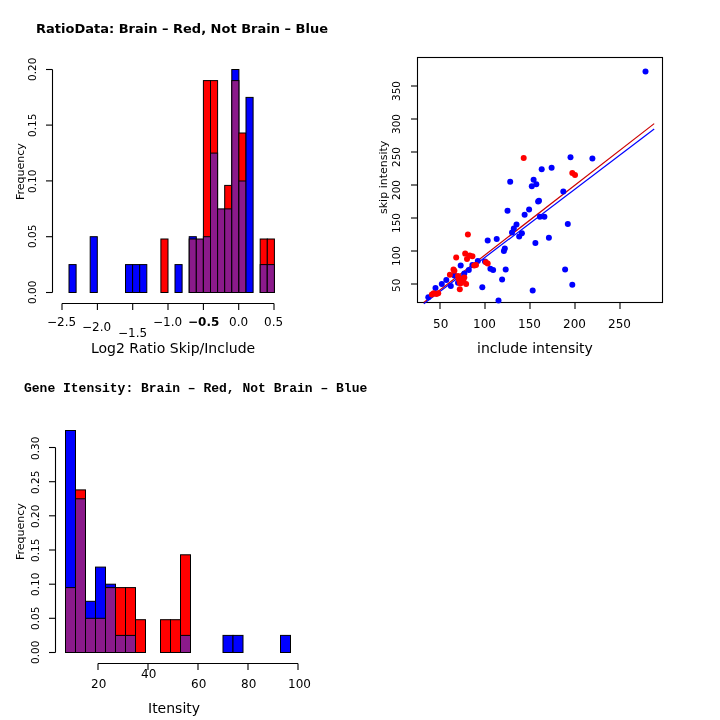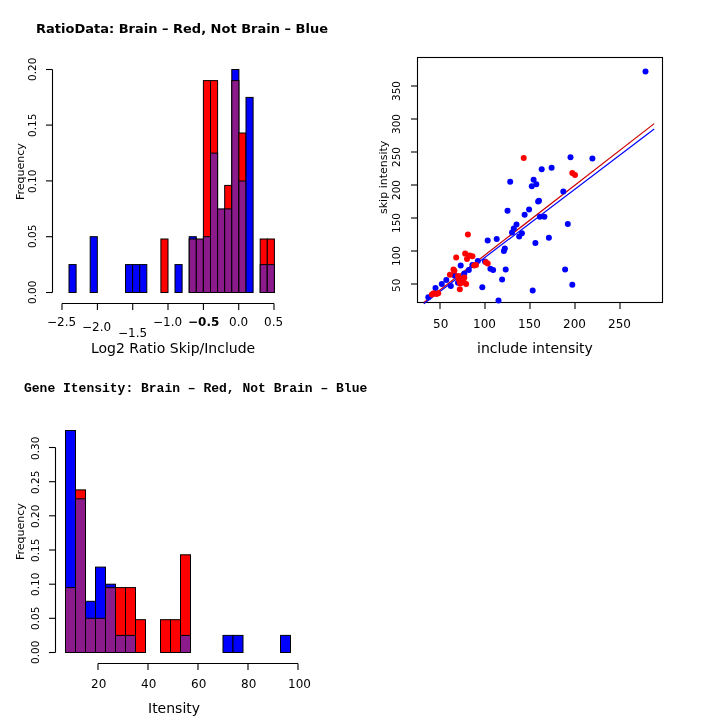--- a/index.html
+++ b/index.html
@@ -246,21 +246,21 @@
 
   <div class="vtick" style="left:29px;top:304px;">0.00</div>
   <div class="vtick" style="left:29px;top:270px;">0.05</div>
   <div class="vtick" style="left:29px;top:236px;">0.10</div>
   <div class="vtick" style="left:29px;top:202px;">0.15</div>
   <div class="vtick" style="left:29px;top:168px;">0.20</div>
   <div class="vtick" style="left:29px;top:134px;">0.25</div>
   <div class="vtick" style="left:29px;top:100px;">0.30</div>
 
   <div class="tick" style="left:91px;top:317px;">20</div>
-  <div class="tick" style="left:141px;top:317px;">40</div>
+  <div class="tick" style="left:141px;top:307px;">40</div>
   <div class="tick" style="left:191px;top:317px;">60</div>
   <div class="tick" style="left:241px;top:317px;text-align:right;">80</div>
   <div class="tick" style="left:288px;top:317px;">100</div>
 
   <svg width="360" height="360">
     <g stroke="#000" stroke-width="1.1" fill="none">
       <path d="M55.5,292.5 L55.5,87.5"></path>
       <path d="M55.5,292.5 L49,292.5"></path>
         <path d="M55.5,258.3 L49,258.3"></path>
       <path d="M55.5,224.2 L49,224.2"></path>

